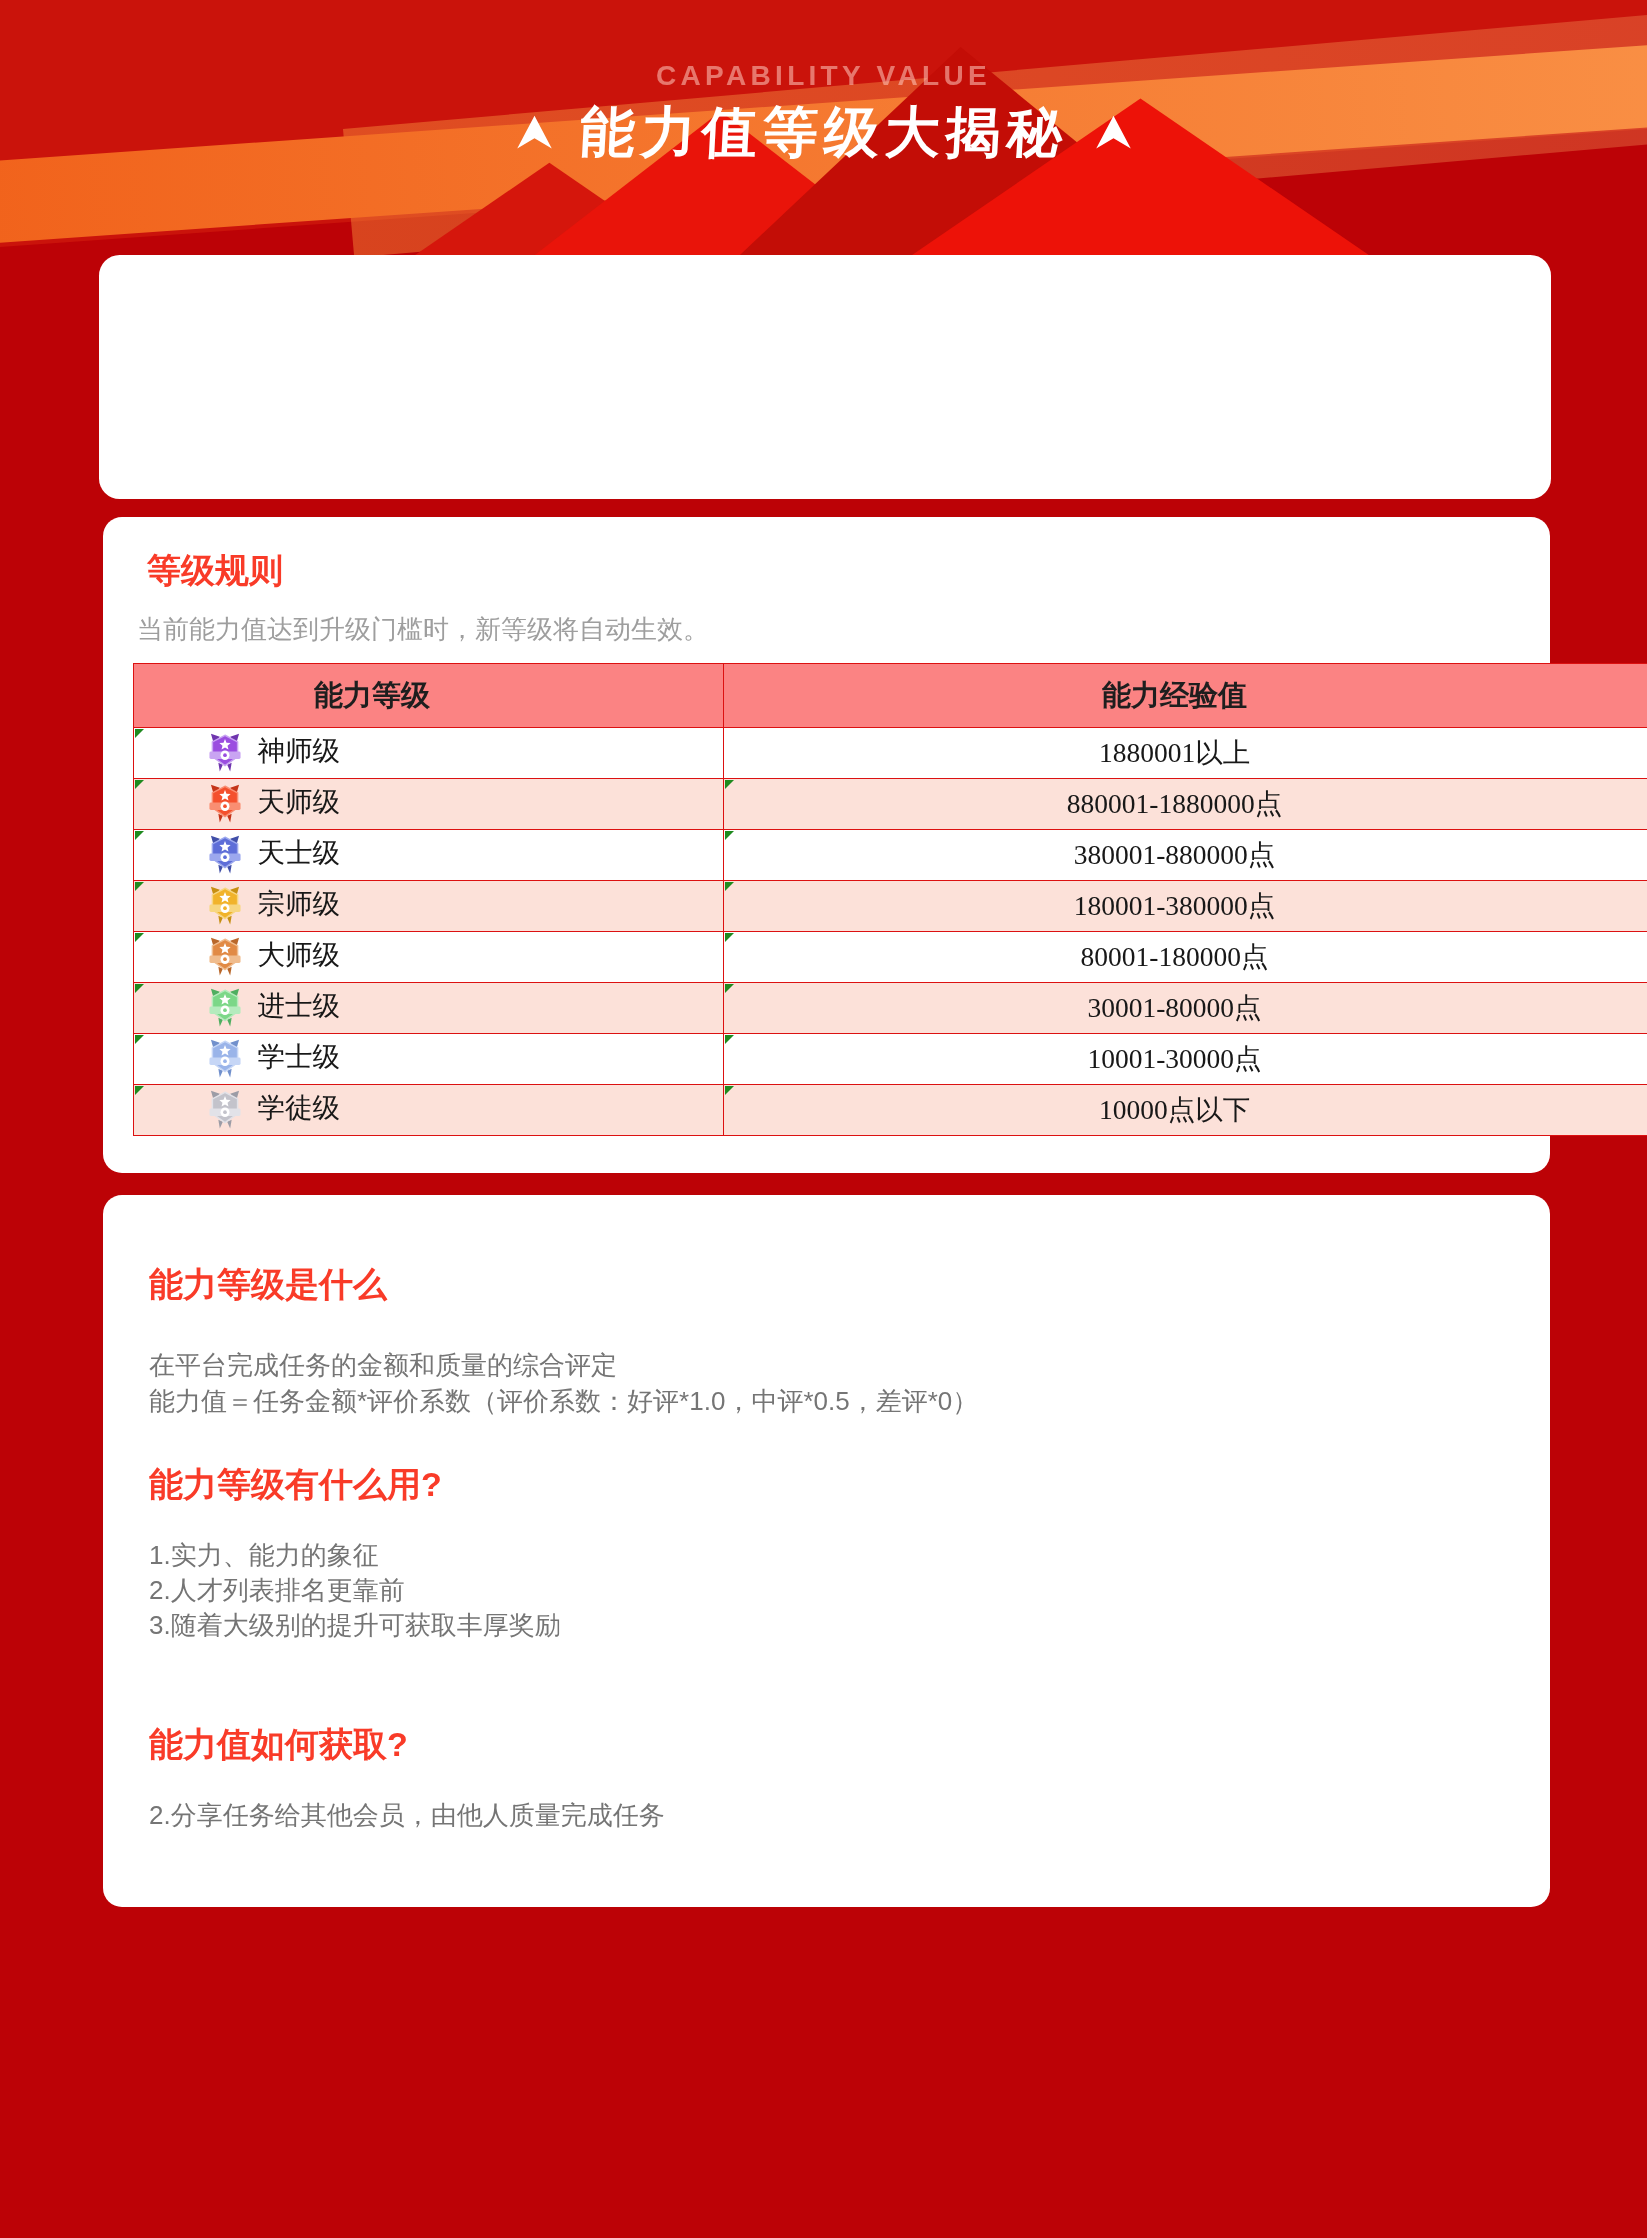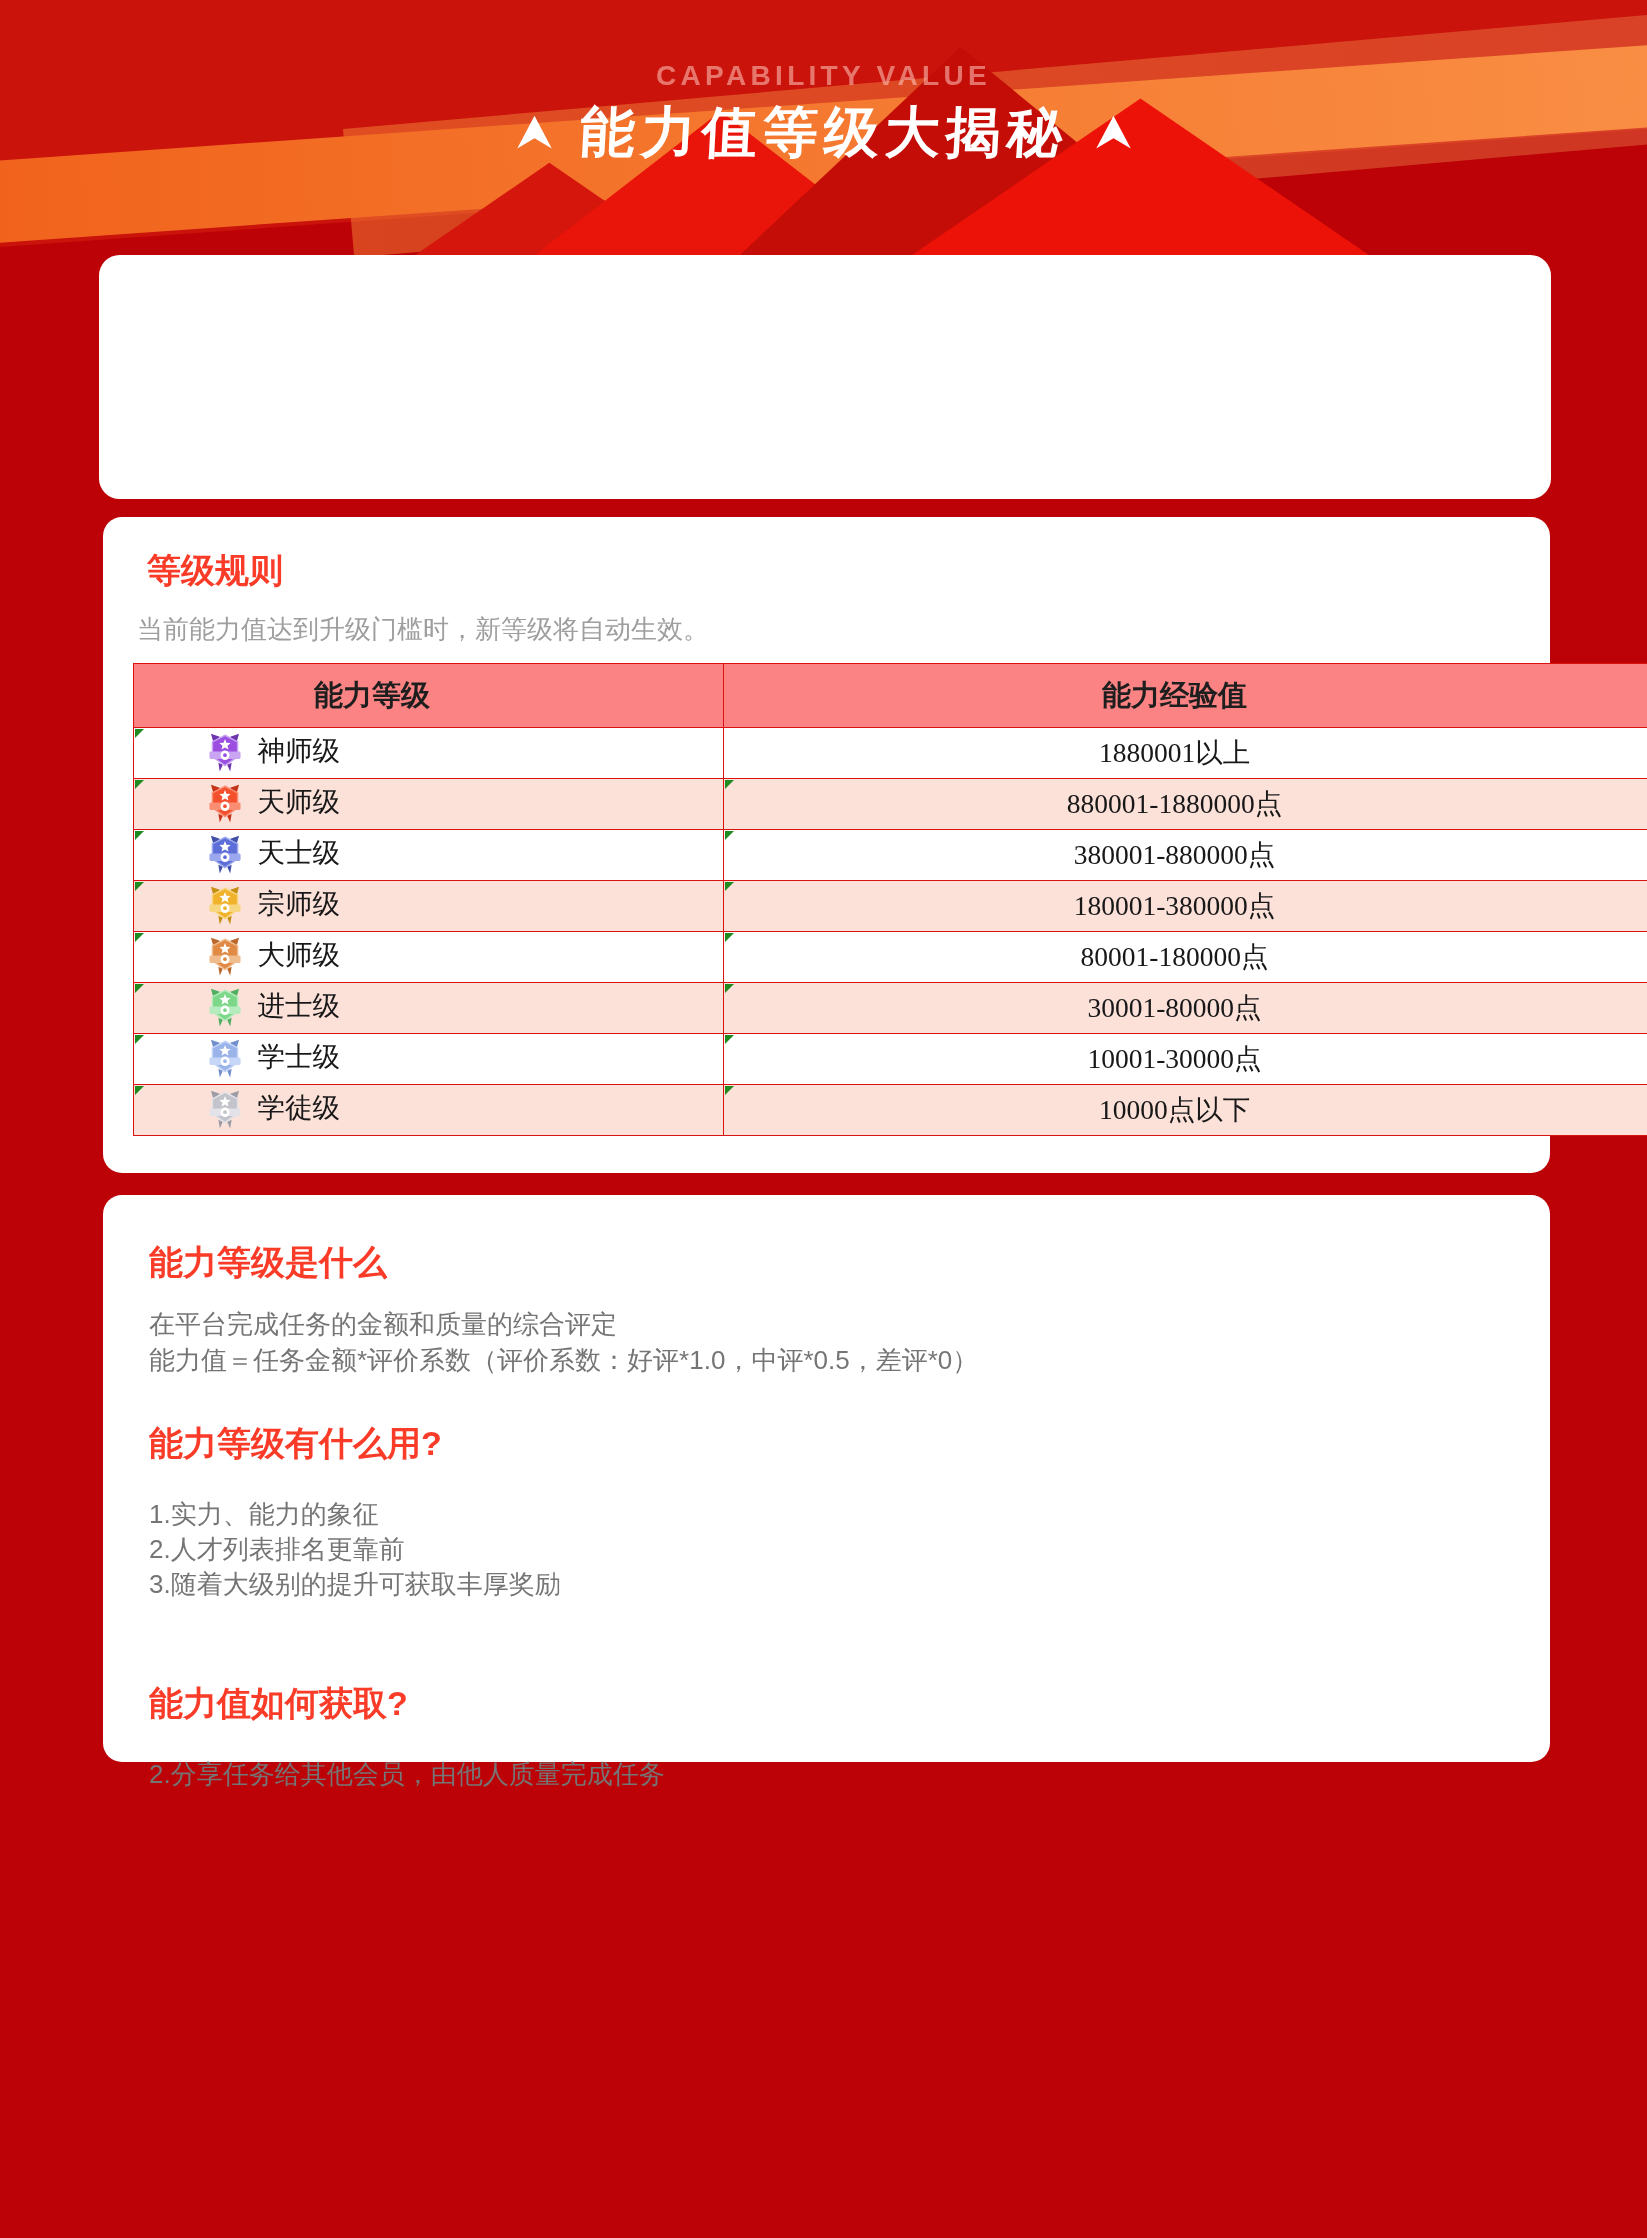--- a/index.html
+++ b/index.html
@@ -25,21 +25,21 @@
   .plane{width:39px;height:38px;flex:0 0 auto}
 
   
   .hero-box{position:absolute;left:99px;top:255px;width:1452px;height:244px;
             background:#ffffff;border-radius:20.6px}
 
   
   .card{position:absolute;left:103px;width:1447px;background:#ffffff;border-radius:19px;
         box-sizing:border-box}
   .card-rules{top:517px;height:656px;padding-top:34px}
-  .card-info{top:1195px;height:567px;padding:48px 0 0 46px}
+  .card-info{top:1195px;height:712px;padding:70px 0 0 46px}
   .card h2{margin:0;font-size:34px;line-height:39px;font-weight:800;color:#F93B28}
   .card-rules h2{margin-left:44px}
   .rules-subtitle{margin:22px 0 0 34px;font-size:26px;line-height:34px;color:#9E9E9E}
 
   
   table.levels{margin:17px 0 0 30px;width:1373px;border-collapse:collapse;table-layout:fixed;
                font-family:"Liberation Serif","DejaVu Serif",serif}
   table.levels th,table.levels td{border:1.7px solid #DC1111;position:relative;overflow:hidden}
   table.levels th{height:61px;background:#FB8383;font-size:29px;font-weight:bold;color:#1E1E1E}
   th.h-level{width:474px;padding-right:114px;text-align:center}
@@ -48,21 +48,21 @@
   tr.alt td{background:#FCE1D9}
   td.level-cell{padding-left:73px}
   td.value-cell{text-align:center;padding-right:223px}
   .level-inner{display:flex;align-items:flex-start;gap:14.6px}
   .badge{width:36px;height:40px;flex:0 0 auto;display:inline-block}
   .flag{position:absolute;top:0.9px;left:0.9px;width:0;height:0;
         border-top:9.4px solid #1F8A1F;border-right:9.4px solid transparent}
 
   
   .section .lines p{margin:0;font-size:26px;line-height:35px;color:#757575}
-  .section.s1 .lines{margin-top:24px}
+  .section.s1 .lines{margin-top:43px}
   .section.s1 .lines p{line-height:36px}
   .section.s2 h2{margin-top:46px}
   .section.s2 .lines{margin-top:34px}
   .section.s3 h2{margin-top:82px}
   .section.s3 .lines{margin-top:34px}
 </style>
 </head>
 <body>
 
 <div id="page">

